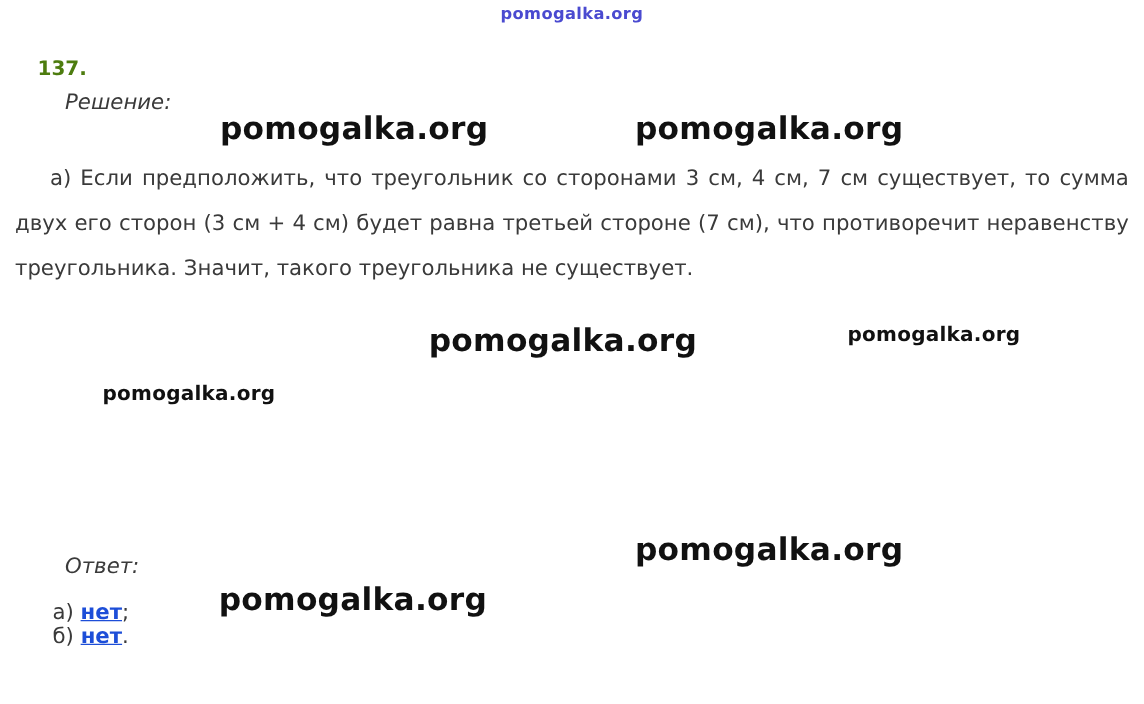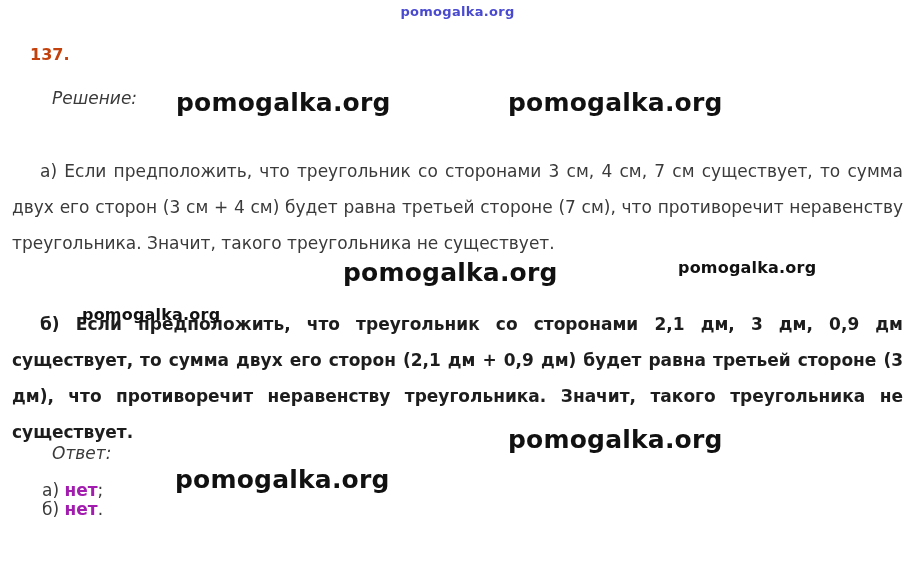--- a/index.html
+++ b/index.html
@@ -37,45 +37,44 @@
     color: #111111;
     white-space: nowrap;
     letter-spacing: 0.2px;
   }
   .task-number {
     position: absolute;
     left: 30px;
     top: 45px;
     font-size: 16px;
     font-weight: bold;
-    color: #c2410c;
+    color: #4d7c0f;
   }
   .label-solution {
     position: absolute;
     left: 52px;
-    top: 88px;
+    top: 72px;
     font-size: 17px;
     font-style: italic;
     color: #3a3a3a;
   }
   .label-answer {
     position: absolute;
     left: 52px;
     top: 443px;
     font-size: 17px;
     font-style: italic;
     color: #3a3a3a;
   }
   .para {
     position: absolute;
     font-size: 17px;
     line-height: 36px;
     color: #3a3a3a;
     text-align: justify;
-    margin-top: 28px;
   }
   .para-a {
     left: 12px;
     top: 125px;
     width: 891px;
     text-indent: 28px;
   }
   .para-b {
     left: 12px;
     top: 278px;
@@ -85,36 +84,35 @@
     color: #1d1d1d;
   }
   .ans {
     position: absolute;
     left: 42px;
     font-size: 17px;
     color: #3a3a3a;
   }
   .ans-a { top: 480px; }
   .ans-b { top: 499px; }
-  .ans b { color: #a21caf; }
+  .ans b { color: #1d4ed8; text-decoration: underline; }
 </style>
 </head>
 <body>
 
 <div class="page">
 
   <div class="wm-top">pomogalka.org</div>
 
   <div class="task-number">137.</div>
 
   <div class="label-solution">Решение:</div>
 
   <div class="para para-a">а) Если предположить, что треугольник со сторонами 3 см, 4 см, 7 см существует, то сумма двух его сторон (3 см + 4 см) будет равна третьей стороне (7 см), что противоречит неравенству треугольника. Значит, такого треугольника не существует.</div>
 
-  <div class="para para-b">б) Если предположить, что треугольник со сторонами 2,1 дм, 3 дм, 0,9 дм существует, то сумма двух его сторон (2,1 дм + 0,9 дм) будет равна третьей стороне (3 дм), что противоречит неравенству треугольника. Значит, такого треугольника не существует.</div>
 
   <div class="label-answer">Ответ:</div>
 
   <div class="ans ans-a"><span>а) </span><b>нет</b><span>;</span></div>
 
   <div class="ans ans-b"><span>б) </span><b>нет</b><span>.</span></div>
 
   <div id="wm-layer">
       <div class="wm" style="left: 176px; top: 88px; font-size: 25px; color: rgb(17, 17, 17);">pomogalka.org</div>
       <div class="wm" style="left: 508px; top: 88px; font-size: 25px; color: rgb(17, 17, 17);">pomogalka.org</div>

